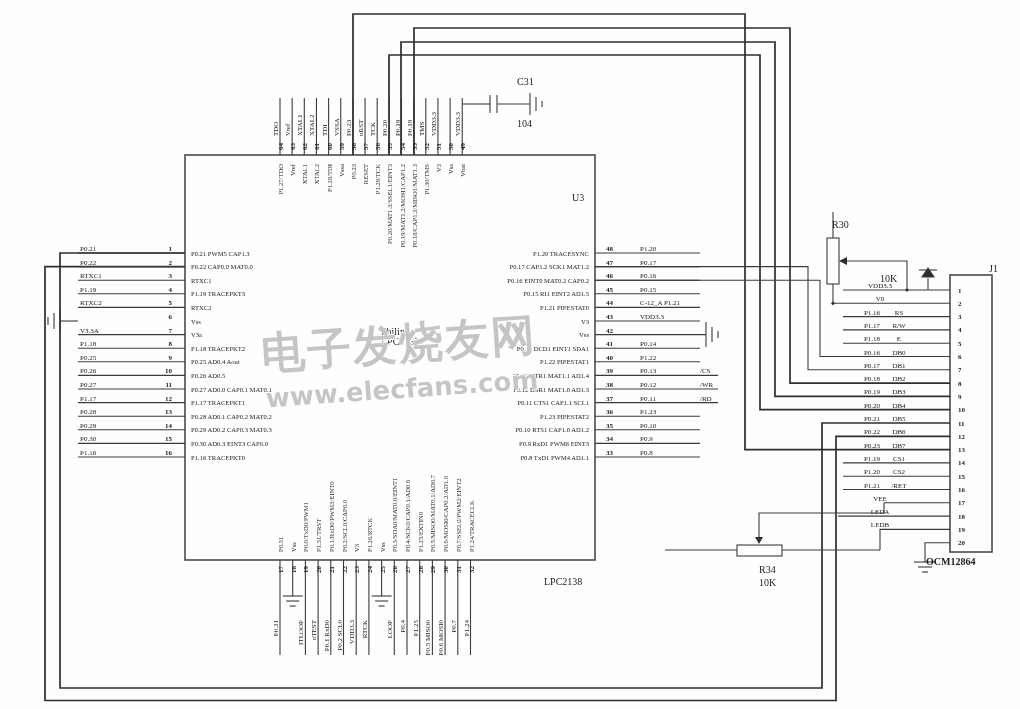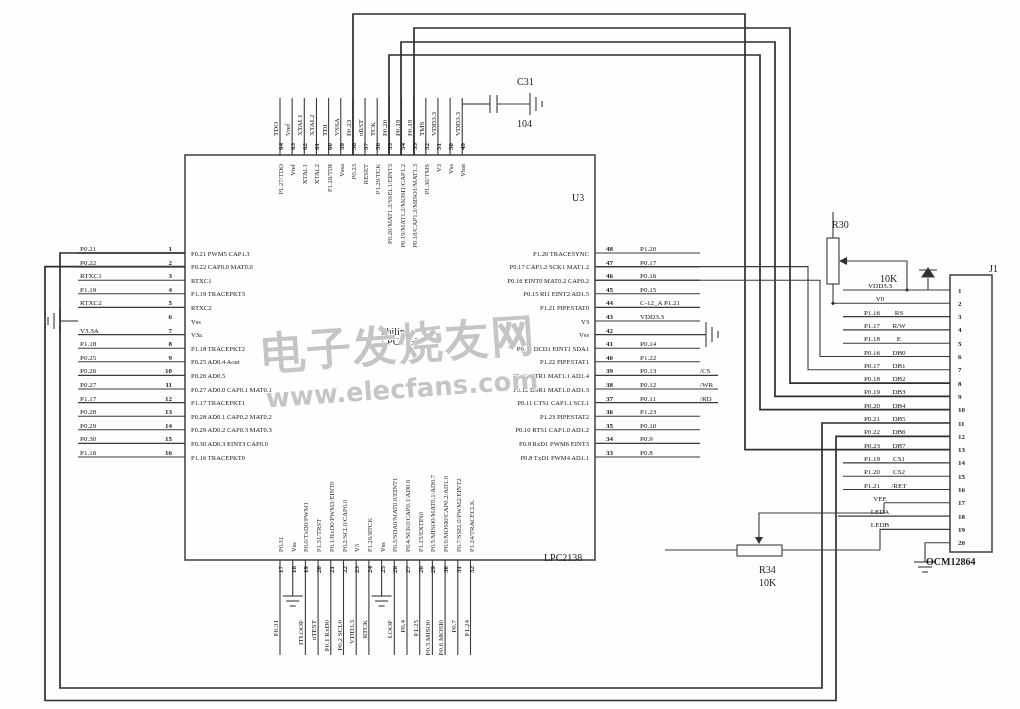--- a/index.html
+++ b/index.html
@@ -428,21 +428,21 @@
         <text transform="translate(880,514.1)" text-anchor="middle" class="t">LEDA</text>
         <text transform="translate(958,531.9)" text-anchor="start" class="n">19</text>
         <text transform="translate(880,527.4)" text-anchor="middle" class="t">LEDB</text>
         <text transform="translate(958,545.2)" text-anchor="start" class="n">20</text>
       </g>
   </svg>
 
   <div class="lbl" style="left:536px;top:192px;">U3</div>
   <div class="lbl" style="left:345px;top:326px;">Philips</div>
   <div class="lbl" style="left:345px;top:336px;">LPC213X</div>
-  <div class="lbl" style="left:508px;top:552px;text-align:center;">LPC2138</div>
+  <div class="lbl" style="left:508px;top:576px;text-align:center;">LPC2138</div>
 
   <div class="lbl" style="left:481px;top:76px;">C31</div>
   <div class="lbl" style="left:481px;top:118px;">104</div>
 
   <div class="lbl" style="left:796px;top:219px;">R30</div>
   <div class="lbl" style="left:844px;top:273px;">10K</div>
 
   <div class="lbl" style="left:723px;top:564px;">R34</div>
   <div class="lbl" style="left:723px;top:577px;">10K</div>
 

